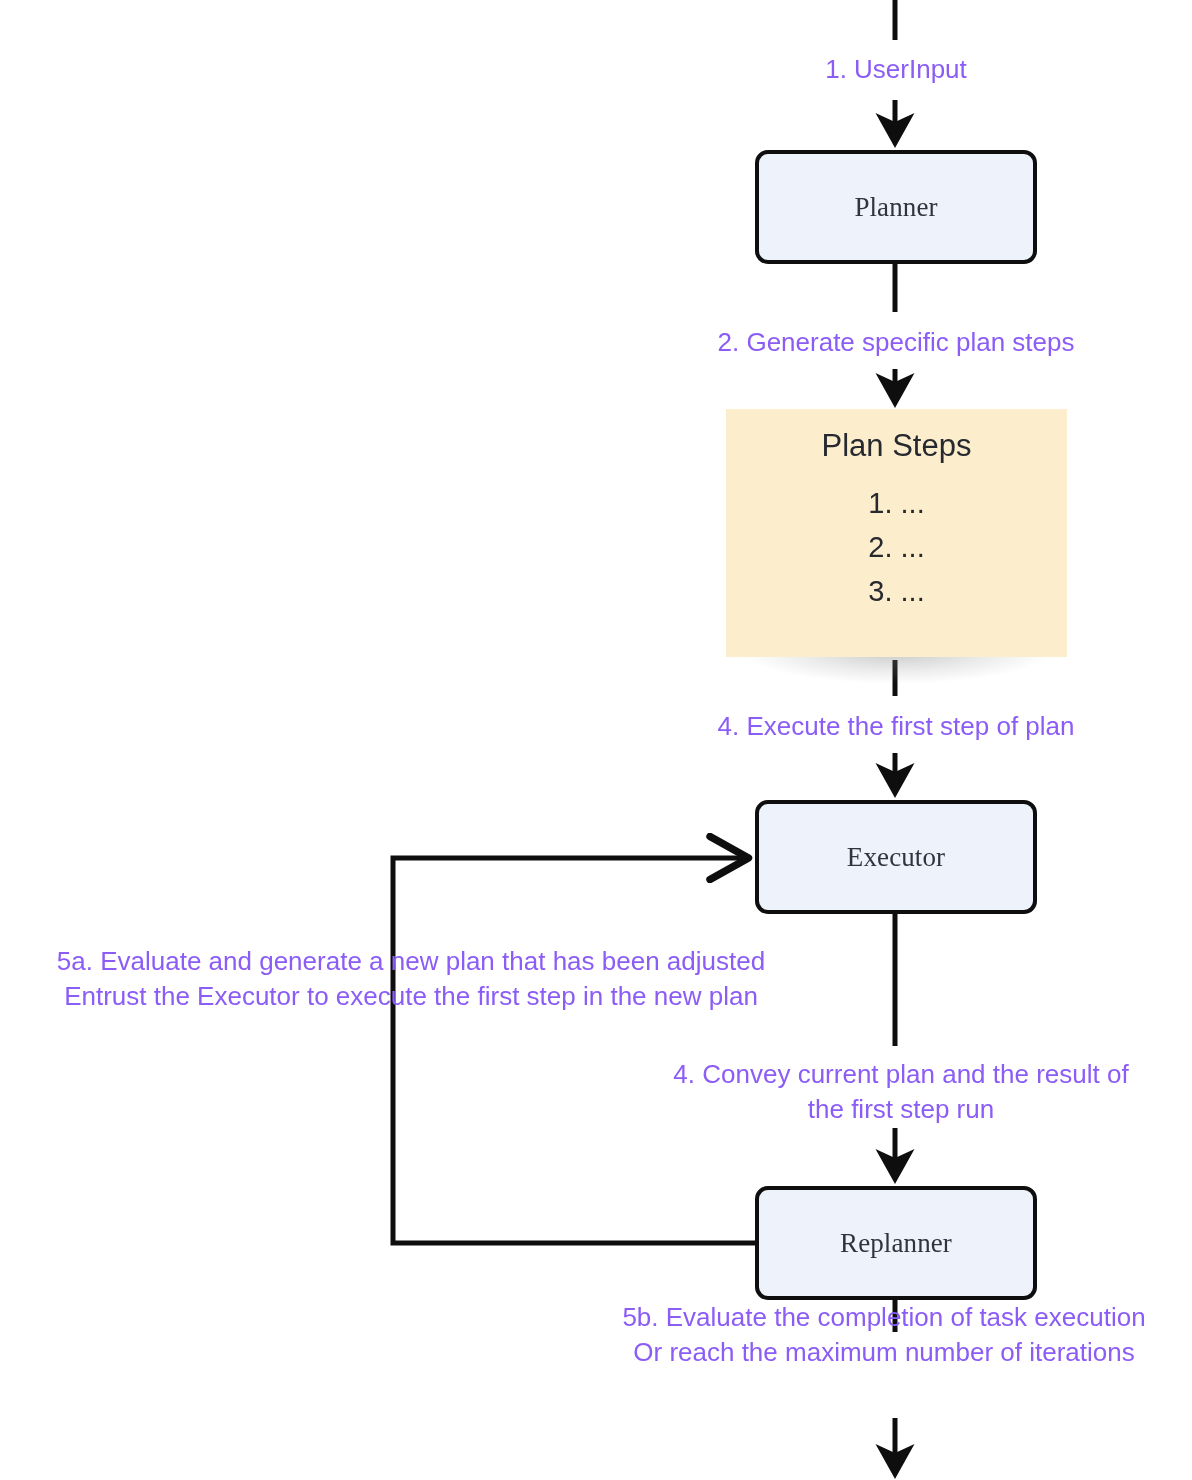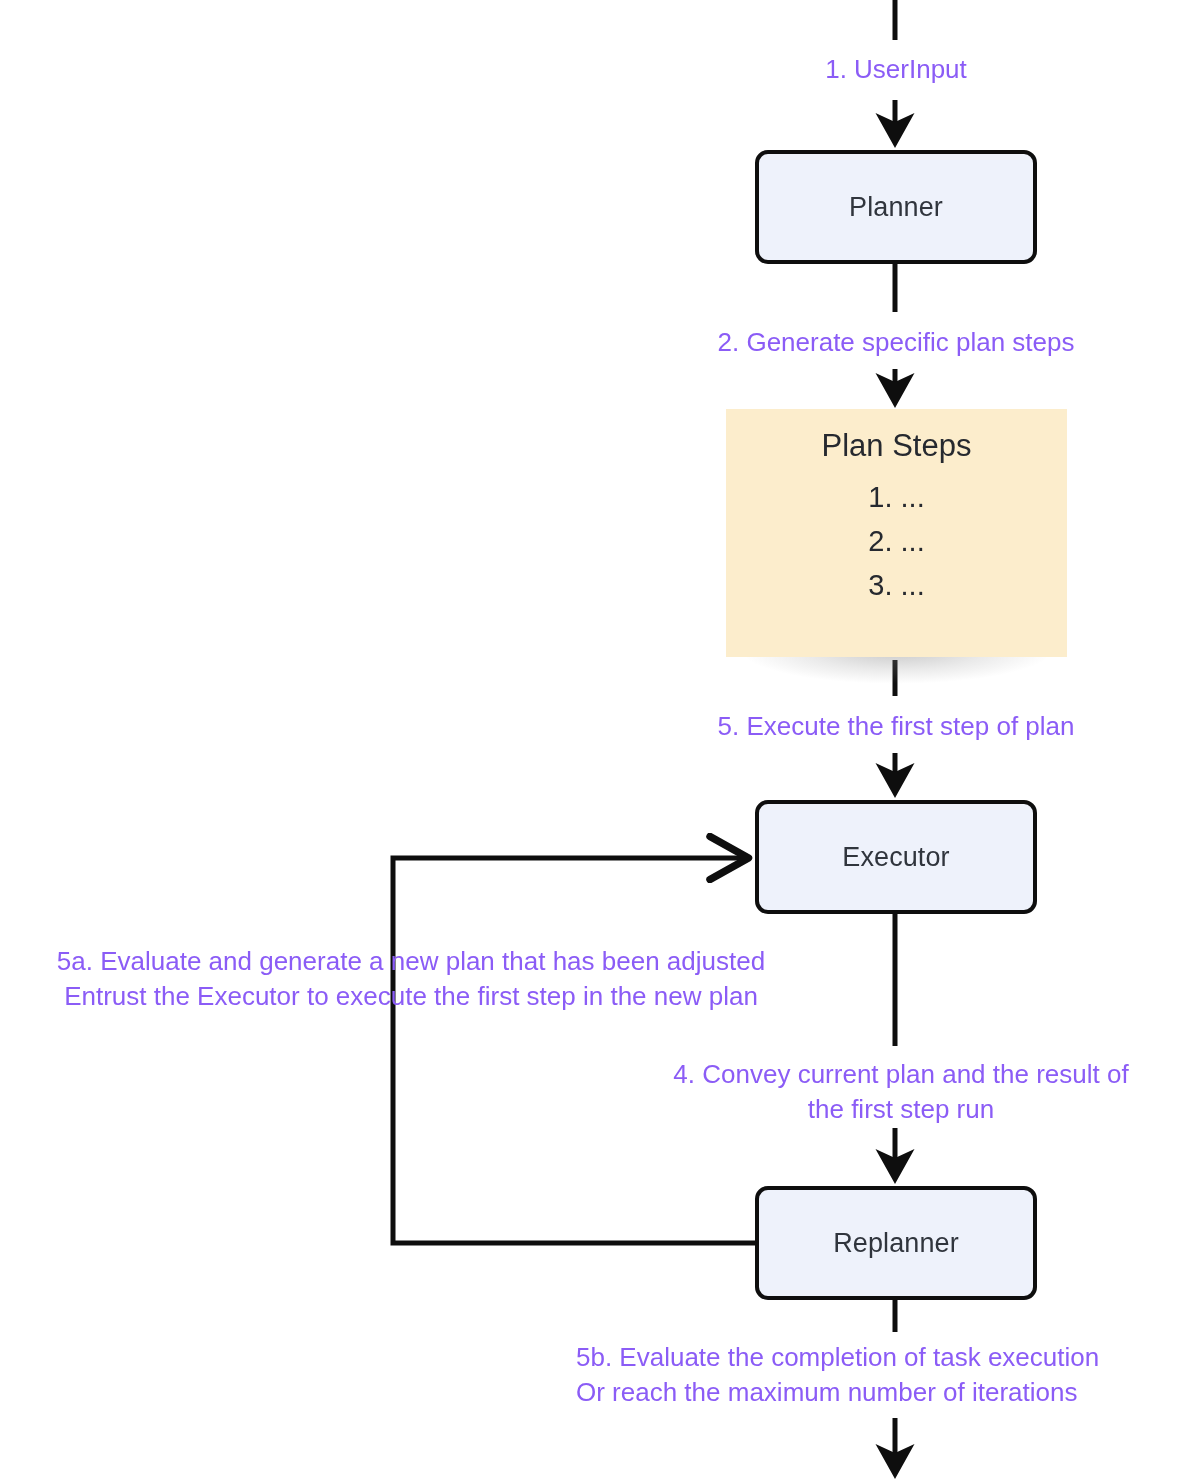--- a/index.html
+++ b/index.html
@@ -35,20 +35,21 @@
     display: flex;
     align-items: center;
     justify-content: center;
     border: 4px solid #0e0e0e;
     border-radius: 13px;
     background: #eef2fb;
     font-size: 27px;
     color: #30353d;
     letter-spacing: 0.1px;
     z-index: 3;
+    font-family: Liberation Serif, serif;
   }
   #node-planner   { left: 755px; top: 150px;  width: 282px; height: 114px; }
   #node-executor  { left: 755px; top: 800px;  width: 282px; height: 114px; }
   #node-replanner { left: 755px; top: 1186px; width: 282px; height: 114px; }
 
   
   #node-plan-steps {
     position: absolute;
     left: 726px;
     top: 409px;
@@ -72,21 +73,21 @@
     height: 42px;
     z-index: 2;
     background: radial-gradient(ellipse 58% 100% at 50% 0%,
                 rgba(120,120,120,0.40) 0%,
                 rgba(140,140,140,0.18) 45%,
                 rgba(255,255,255,0) 78%);
   }
   .plan-title {
     font-size: 31px;
     color: #26292f;
-    margin-bottom: 9px;
+    margin-bottom: 15px;
     line-height: 1.25;
   }
   .plan-item {
     font-size: 29px;
     color: #26292f;
     line-height: 1.52;
     text-align: center;
   }
 
   
@@ -97,21 +98,21 @@
     color: #8b5cf6;
     text-align: center;
     white-space: pre-line;
     z-index: 4;
   }
   #label-1  { left: 696px; top: 52px;   width: 400px; }
   #label-2  { left: 646px; top: 325px;  width: 500px; }
   #label-3  { left: 646px; top: 709px;  width: 500px; }
   #label-4  { left: 621px; top: 1057px; width: 560px; }
   #label-5a { left: 0px;   top: 944px;  width: 790px; text-align: center; margin-left: 16px; }
-  #label-5b { left: 576px; top: 1340px; width: 616px; text-align: left; }
+  #label-5b { left: 576px; top: 1300px; width: 616px; text-align: center; }
 </style>
 </head>
 <body>
 
 <div id="diagram-root">
 
   <svg id="connector-layer" viewBox="0 0 1192 1480" width="1192" height="1480">
     <defs>
       <marker id="arrowhead-filled" markerWidth="9" markerHeight="9" refX="6.2" refY="4.5" orient="auto" markerUnits="strokeWidth">
         <path d="M0.6,0.6 L7.6,4.5 L0.6,8.4 L2.4,4.5 Z" fill="#0e0e0e"></path>
@@ -160,21 +161,21 @@
   </div>
 
   <div class="node-box" id="node-executor">
     <span>Executor</span>
   </div>
 
   <div class="edge-label" id="label-1">1. UserInput</div>
 
   <div class="edge-label" id="label-2">2. Generate specific plan steps</div>
 
-  <div class="edge-label" id="label-3">5. Execute the first step of plan</div>
+  <div class="edge-label" id="label-3">4. Execute the first step of plan</div>
 
   <div class="edge-label" id="label-4">4. Convey current plan and the result of
 the first step run</div>
 
   <div class="edge-label" id="label-5a">5a. Evaluate and generate a new plan that has been adjusted
 Entrust the Executor to execute the first step in the new plan</div>
 
   <div class="edge-label" id="label-5b">5b. Evaluate the completion of task execution
 Or reach the maximum number of iterations</div>
 

